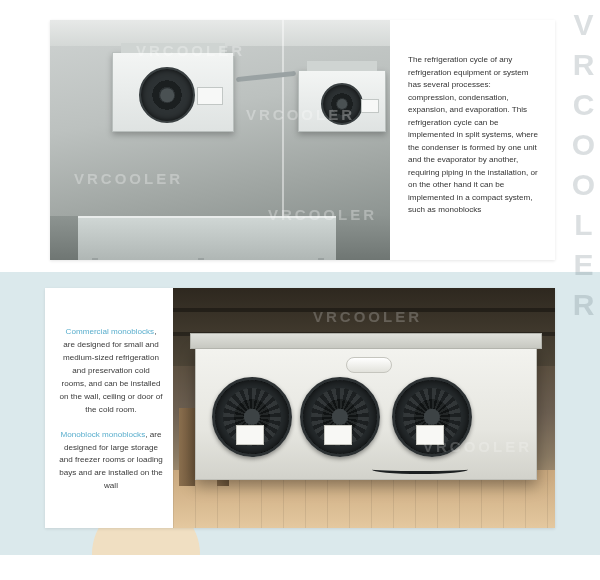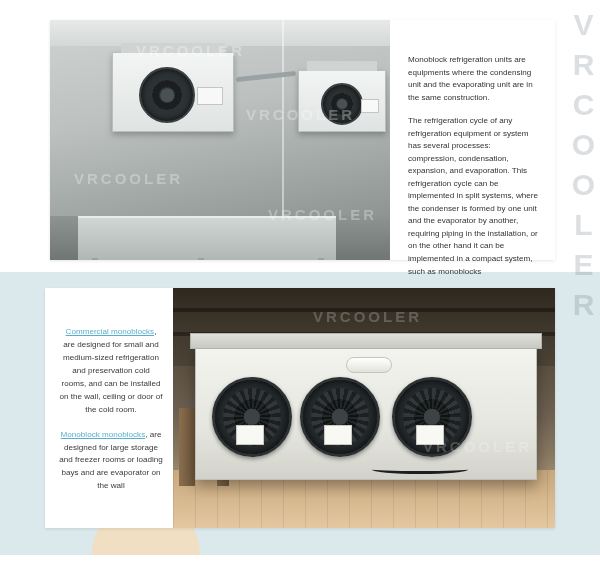--- a/index.html
+++ b/index.html
@@ -179,21 +179,20 @@
   }
   .text-bottom p {
     margin: 0 0 12px 0;
     font-size: 8.1px;
     line-height: 1.6;
     color: #3a3a3a;
     text-align: center;
   }
   .hl {
     color: #5aaecd;
-    text-decoration: underline;
   }
   .photo-bottom {
     position: relative;
     width: 382px;
     height: 240px;
     overflow: hidden;
     background: linear-gradient(180deg, #3a3228 0%, #5a4e3e 30%, #6d6052 52%, #8a7a63 70%, #d8bb92 100%);
   }
   .pb-ceiling {
     position: absolute; left: 0; top: 0; width: 382px; height: 78px;
@@ -333,33 +332,32 @@
         <div class="leg" style="left:240px;"></div>
       </div>
 
       <span class="watermark wm-a">VRCOOLER</span>
       <span class="watermark wm-b">VRCOOLER</span>
       <span class="watermark wm-c">VRCOOLER</span>
       <span class="watermark wm-d">VRCOOLER</span>
     </div>
 
     <div class="text-top">
-      <p>Monoblock refrigeration units are equipments where the condensing unit and the evaporating unit are in the same construction.</p>
       <p>The refrigeration cycle of any refrigeration equipment or system has several processes: compression, condensation, expansion, and evaporation. This refrigeration cycle can be implemented in split systems, where the condenser is formed by one unit and the evaporator by another, requiring piping in the installation, or on the other hand it can be implemented in a compact system, such as monoblocks</p>
     </div>
   </div>
 
   <div class="bottom-block">
 
     <div class="text-bottom">
       <p>
         <span class="hl">Commercial monoblocks</span><span>, are designed for small and medium-sized refrigeration and preservation cold rooms, and can be installed on the wall, ceiling or door of the cold room.</span>
       </p>
       <p>
-        <span class="hl">Monoblock monoblocks</span><span>, are designed for large storage and freezer rooms or loading bays and are evaporator on the wall</span>
+        <span class="hl">Monoblock monoblocks</span><span>, are designed for large storage and freezer rooms or loading bays and are installed on the wall</span>
       </p>
     </div>
 
     <div class="photo-bottom">
       <div class="pb-ceiling"></div>
       <div class="pb-beam" style="left:0; top:20px; width:382px;"></div>
       <div class="pb-beam" style="left:0; top:44px; width:382px;"></div>
       <div class="pb-floor"></div>
 
       <div class="post a"></div>

